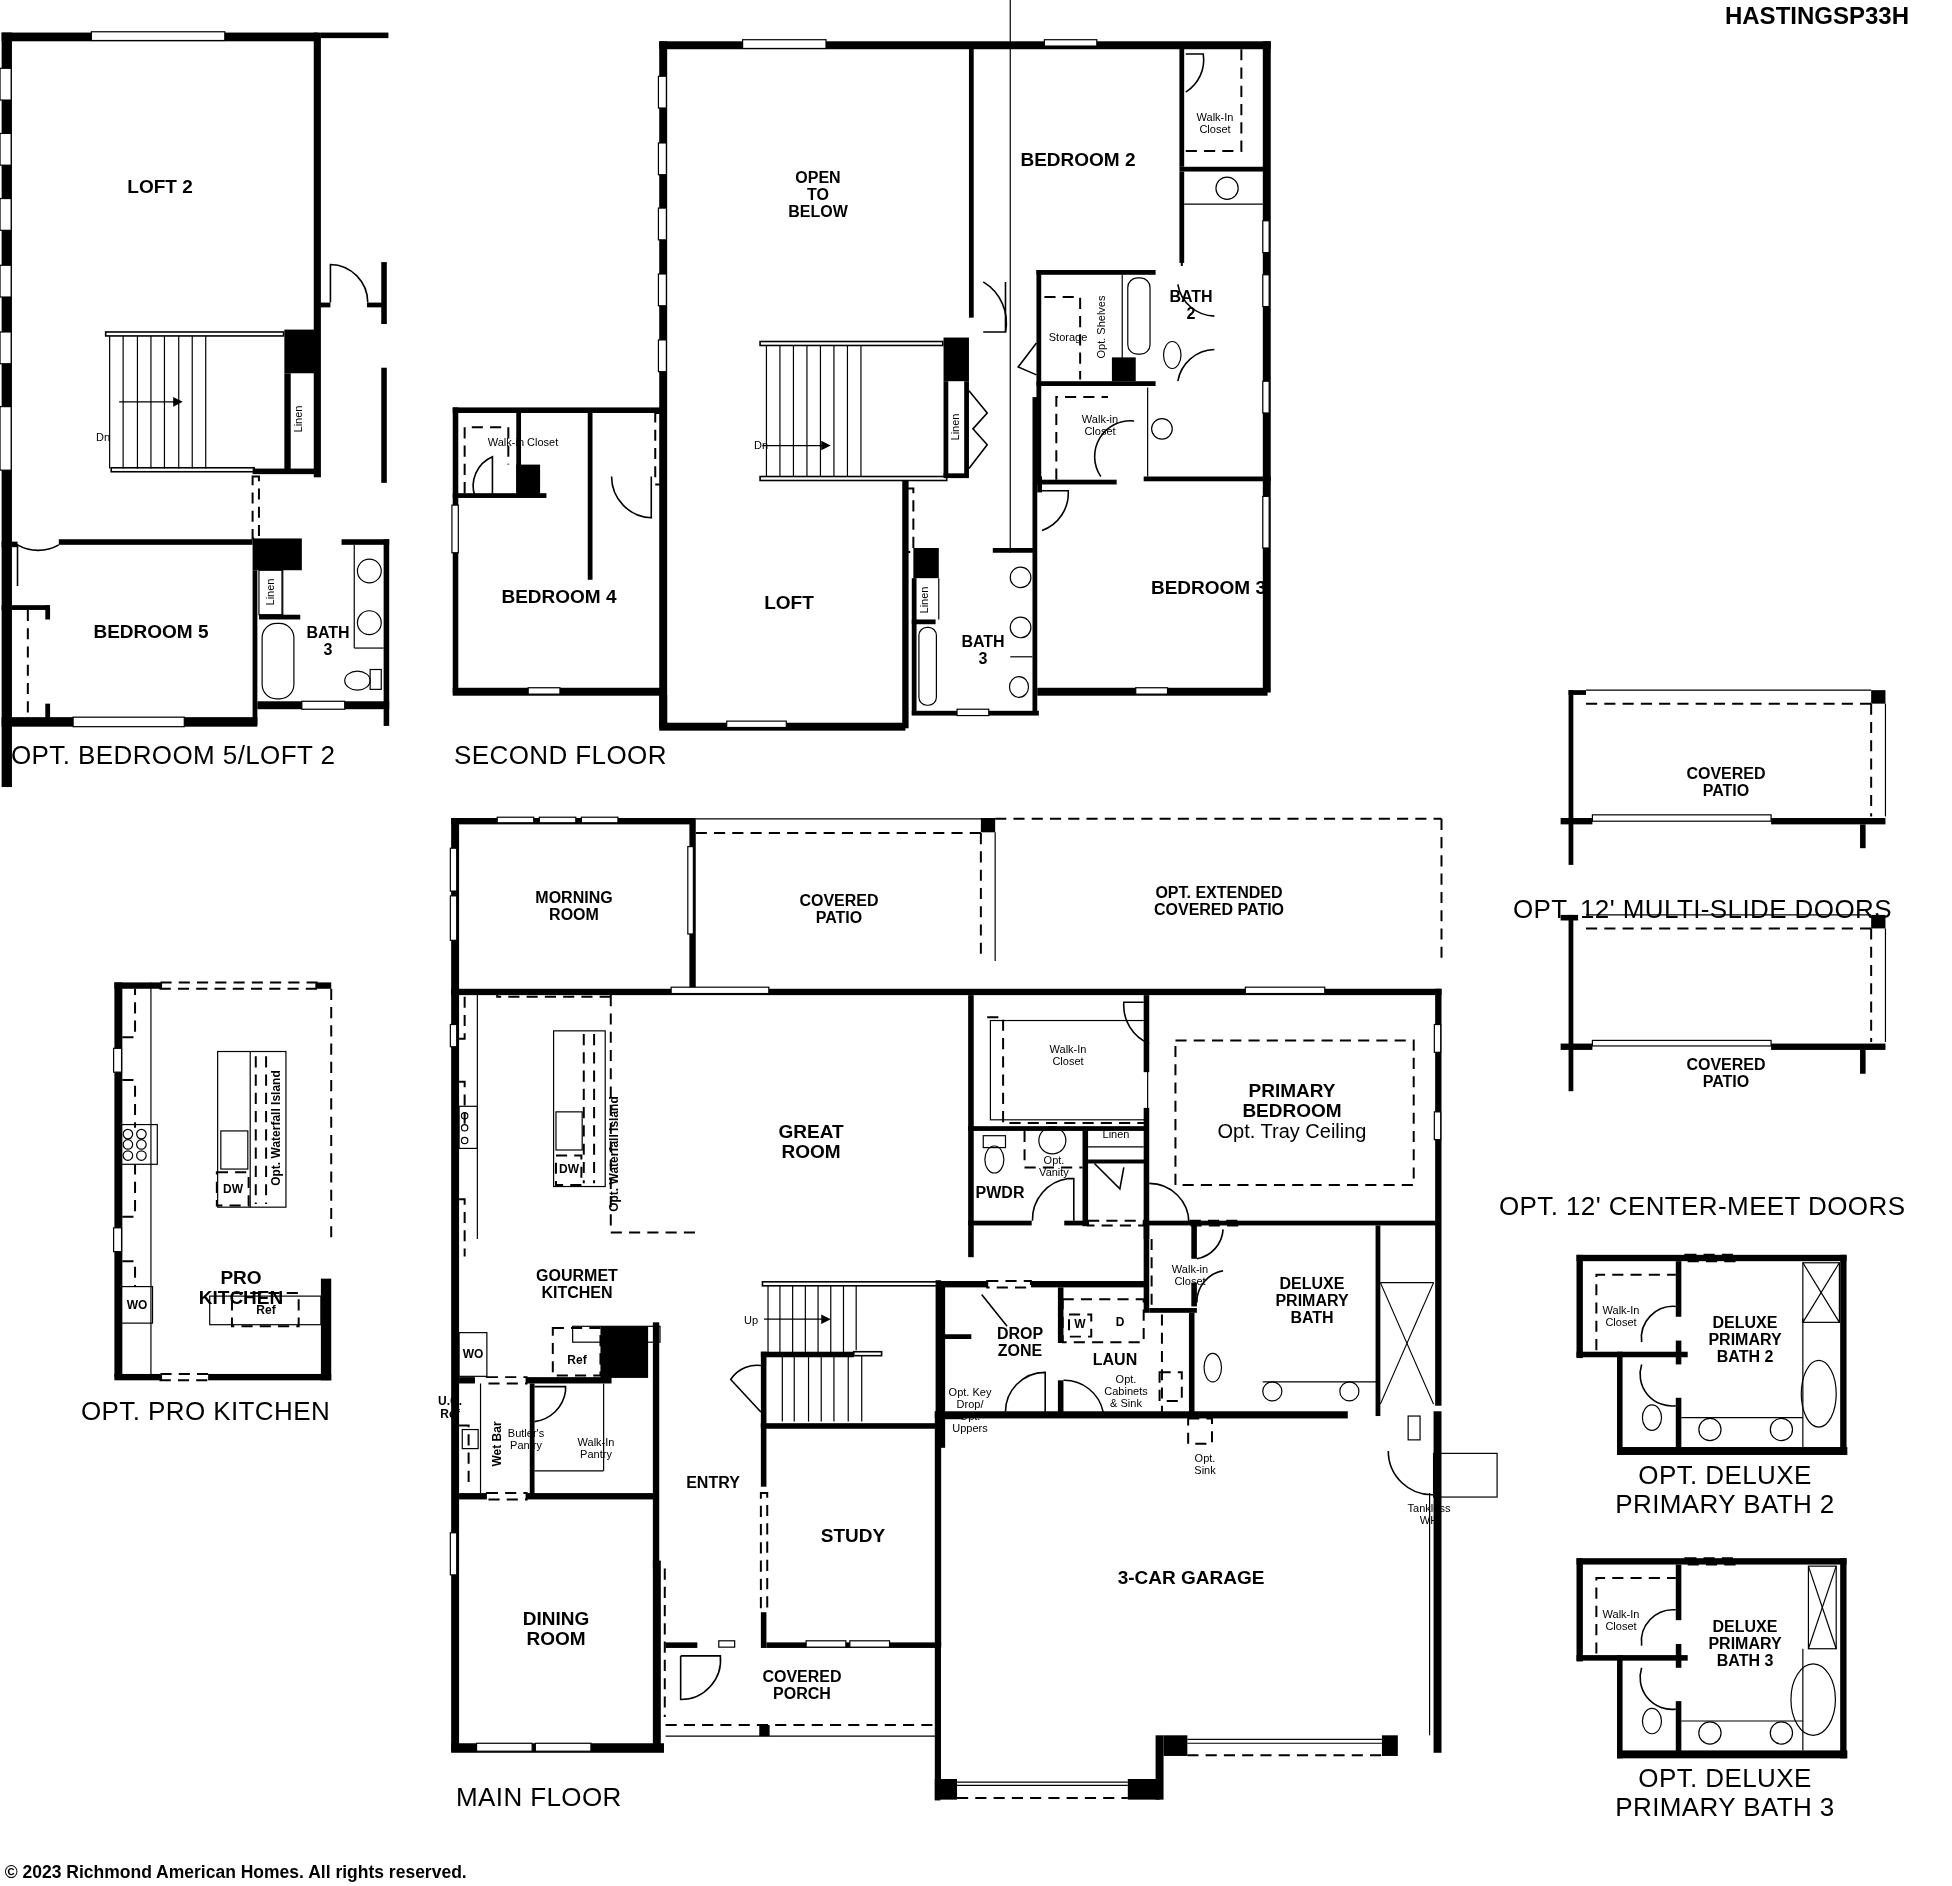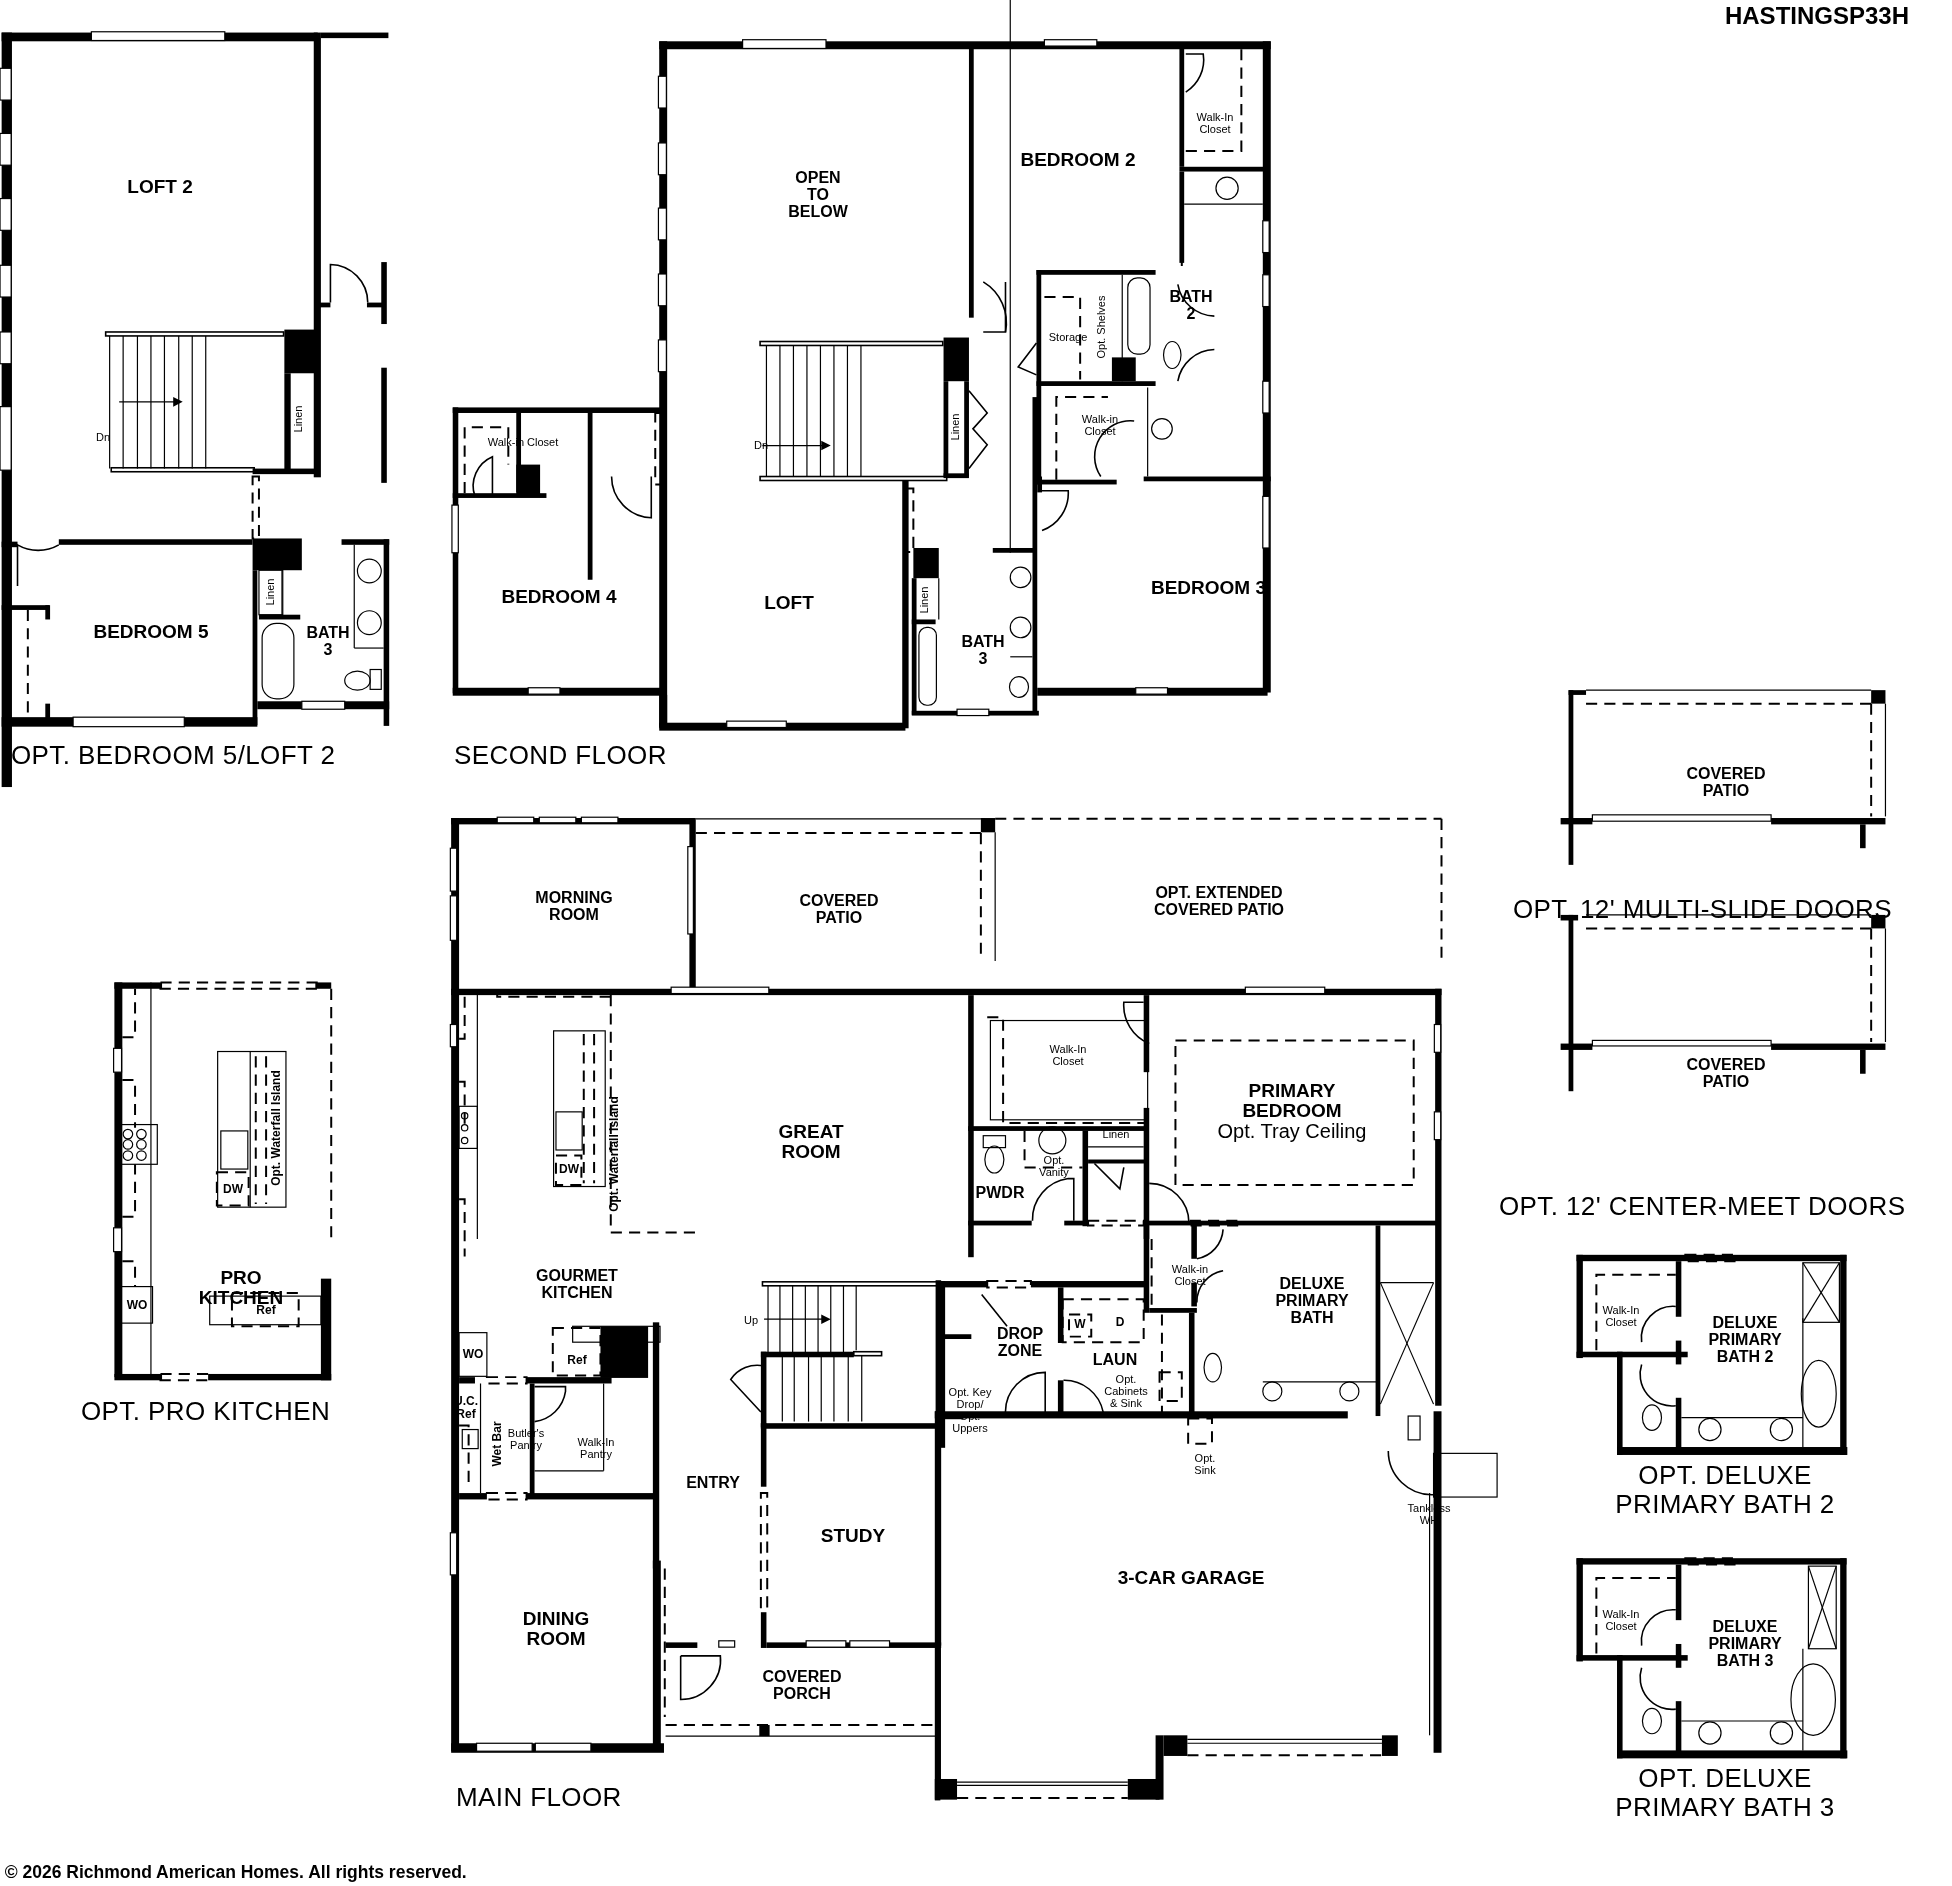--- a/index.html
+++ b/index.html
@@ -493,21 +493,21 @@
     <ellipse class="thin" cx="2283" cy="2140" rx="28" ry="45"></ellipse>
     <circle class="thin" cx="2153" cy="2182" r="14"></circle>
     <circle class="thin" cx="2243" cy="2182" r="14"></circle>
     <ellipse class="thin" cx="2080" cy="2167" rx="12" ry="16"></ellipse>
     <line class="thin" x1="2117" y1="2167" x2="2270" y2="2167"></line>
     <line class="thin" x1="2270" y1="2076" x2="2270" y2="2204"></line>
   </g>
 </svg>
 
 <div class="plan-code">HASTINGSP33H</div>
-<div class="copyright">© 2026 Richmond American Homes. All rights reserved.</div>
+<div class="copyright">© 2023 Richmond American Homes. All rights reserved.</div>
 
 <section>
   <div class="lbl room-l" style="left:160px;top:187px;">LOFT 2</div>
   <div class="lbl small" style="left:103px;top:437px;">Dn</div>
   <div class="lbl small vert" style="left:298px;top:419px;">Linen</div>
   <div class="lbl small vert" style="left:270px;top:592px;">Linen</div>
   <div class="lbl room-l" style="left:151px;top:632px;">BEDROOM 5</div>
   <div class="lbl room-m" style="left:328px;top:642px;">BATH
 3</div>
   <div class="section-title" style="left:11px;top:740px;">OPT. BEDROOM 5/LOFT 2</div>
@@ -556,21 +556,21 @@
   <div class="lbl room-m" style="left:1219px;top:902px;">OPT. EXTENDED
 COVERED PATIO</div>
   <div class="lbl room-l" style="left:811px;top:1142px;">GREAT
 ROOM</div>
   <div class="lbl small-b vert" style="left:614px;top:1154px;">Opt. Waterfall Island</div>
   <div class="lbl small-b" style="left:569px;top:1169px;">DW</div>
   <div class="lbl room-m" style="left:577px;top:1285px;">GOURMET
 KITCHEN</div>
   <div class="lbl small-b" style="left:473px;top:1354px;">WO</div>
   <div class="lbl small-b" style="left:577px;top:1360px;">Ref</div>
-  <div class="lbl small-b" style="left:460px;top:1408px;padding-left:12px;">U.C.
+  <div class="lbl small-b" style="left:444px;top:1408px;padding-left:12px;">U.C.
 Ref</div>
   <div class="lbl small-b vert" style="left:497px;top:1444px;">Wet Bar</div>
   <div class="lbl small" style="left:526px;top:1439px;">Butler's
 Pantry</div>
   <div class="lbl small" style="left:596px;top:1448px;">Walk-In
 Pantry</div>
   <div class="lbl small" style="left:751px;top:1320px;">Up</div>
   <div class="lbl room-m" style="left:713px;top:1483px;">ENTRY</div>
   <div class="lbl room-l" style="left:853px;top:1536px;">STUDY</div>
   <div class="lbl room-l" style="left:556px;top:1629px;">DINING

